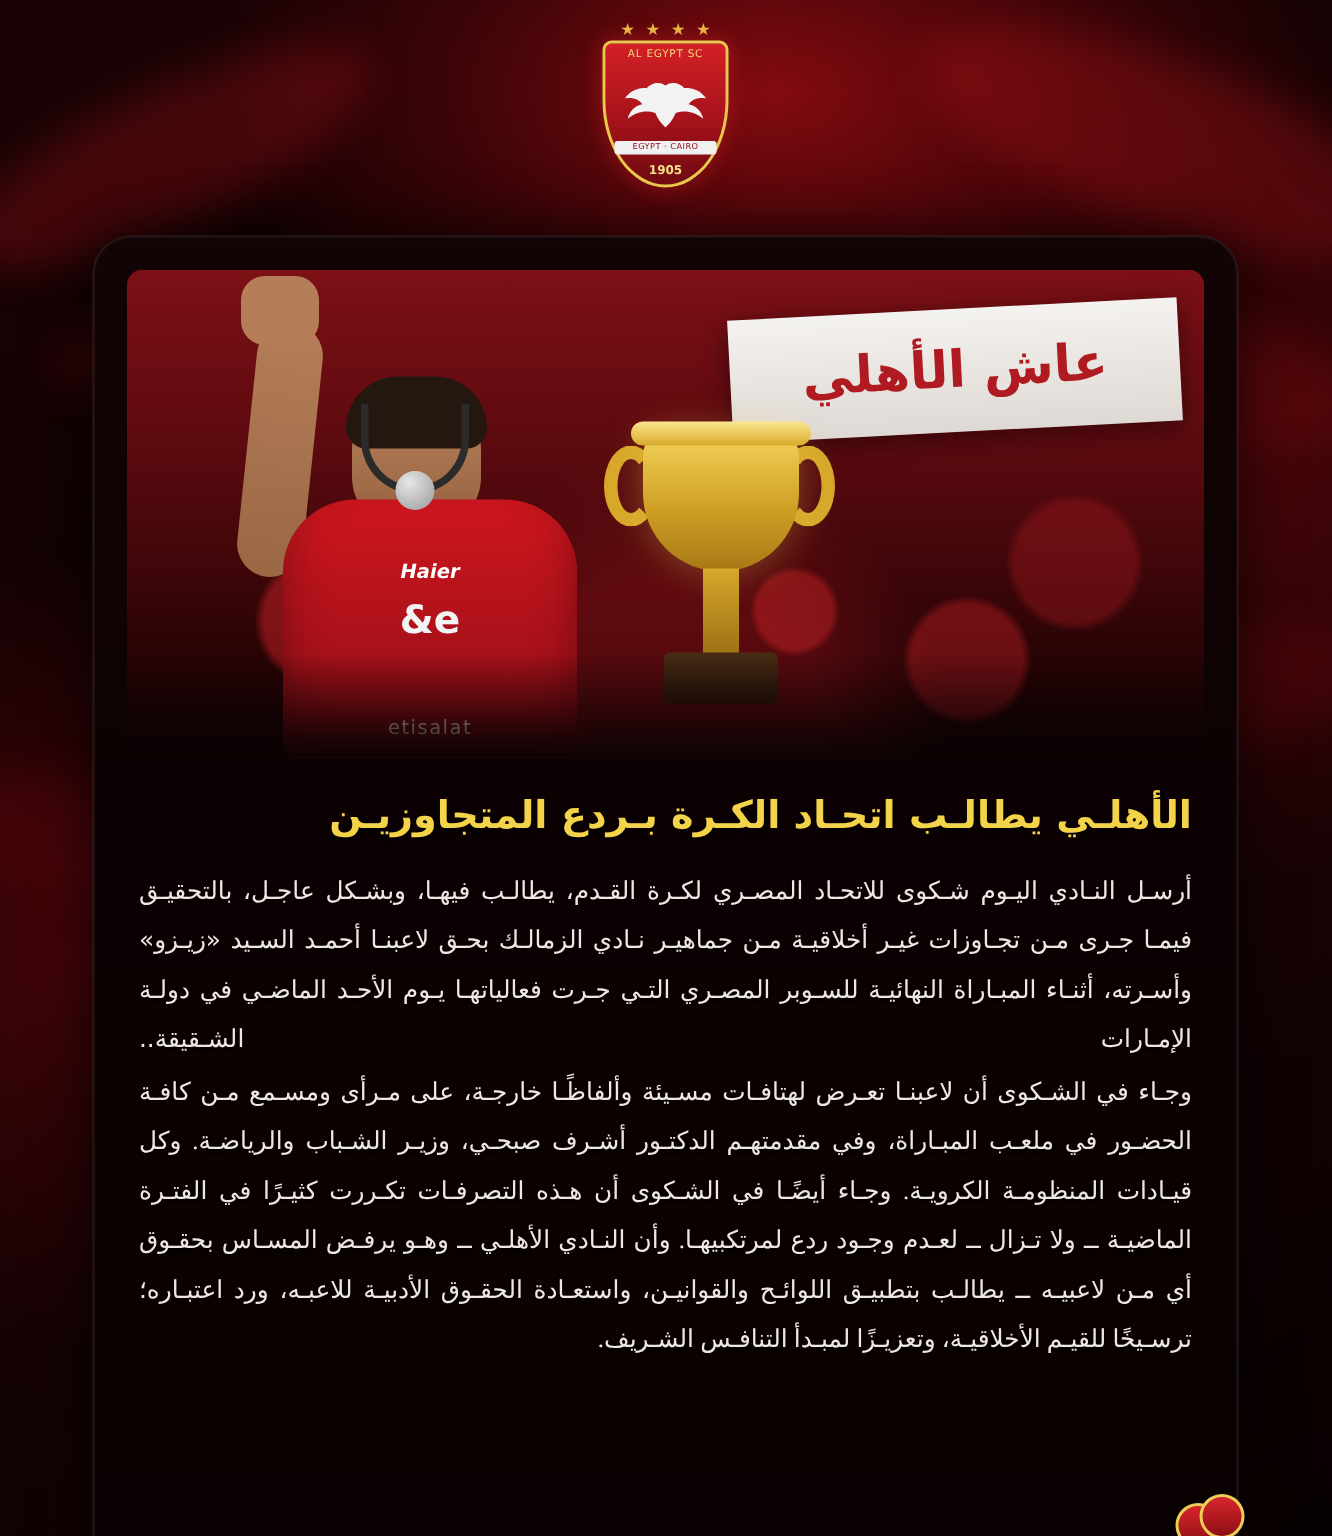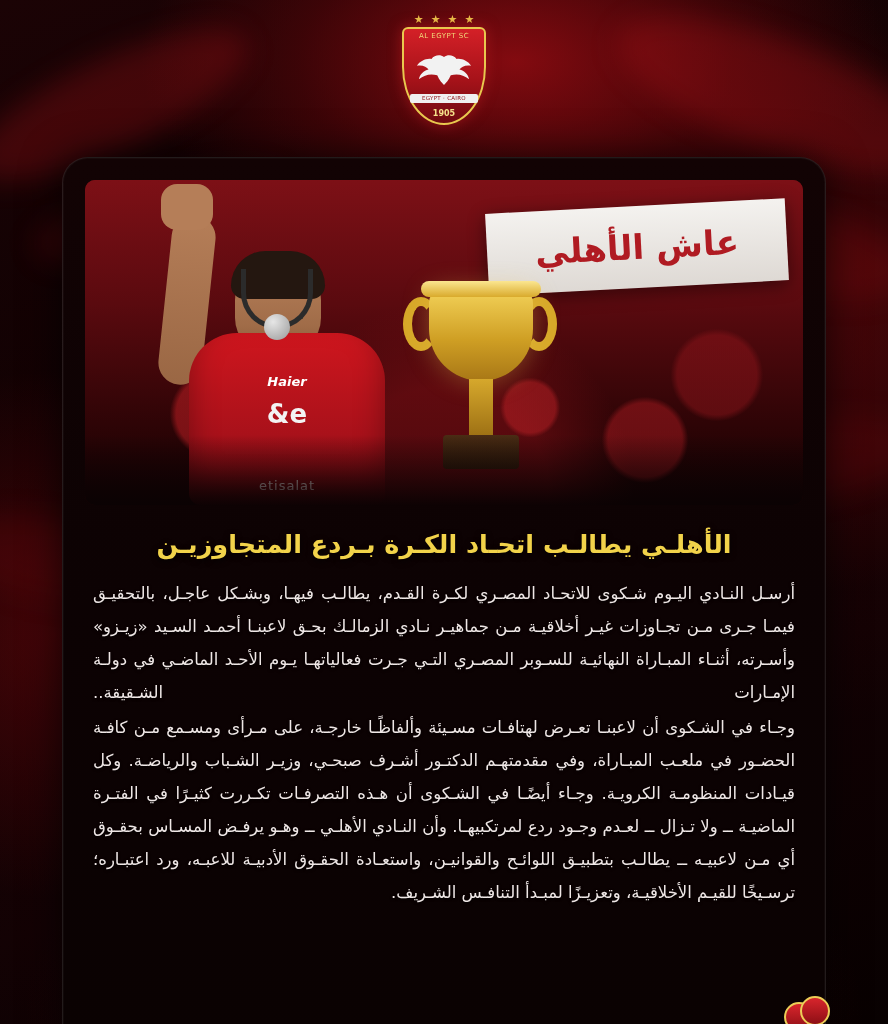--- a/index.html
+++ b/index.html
@@ -196,21 +196,20 @@
     background:linear-gradient(180deg,#4a2c14,#2b180a); border-radius:4px;
   }
   .photo-fade {
     position:absolute; left:0; right:0; bottom:0; height:70px;
     background:linear-gradient(180deg, rgba(10,2,3,0) 0%, rgba(10,2,3,.95) 100%);
   }
 
   
   .headline {
     margin:20px 30px 12px 30px;
-    text-align:center;
     color:#f2d34a;
     font-size:25.5px;
     font-weight:bold;
     line-height:1.5;
     letter-spacing:-0.2px;
     text-shadow:0 2px 6px rgba(0,0,0,.8);
   }
   .headline .l2 { display:block; }
 
   
@@ -218,21 +217,21 @@
     margin:14px 30px 0 30px;
     color:#efe7e6;
     font-size:16.5px;
     line-height:2.0;
     text-align:justify;
     text-align-last:center;
     text-shadow:0 1px 3px rgba(0,0,0,.85);
   }
   .body-text p { margin-bottom:2px; }
   .body-text .just { text-align:justify; text-align-last:justify; }
-  .body-text .last { text-align:justify; text-align-last:right; }
+  .body-text .last { text-align:justify; text-align-last:right;font-family:Liberation Serif, serif; }
 
   
   .bottom-logo {
     position:absolute; bottom:-18px; right:58px;
     width:46px; height:46px; z-index:6;
   }
   .bottom-logo .sp {
     position:absolute; width:30px; height:30px; border-radius:50%;
     background:linear-gradient(180deg,#d8252c,#8d0f15);
     border:2px solid #eccd57;

